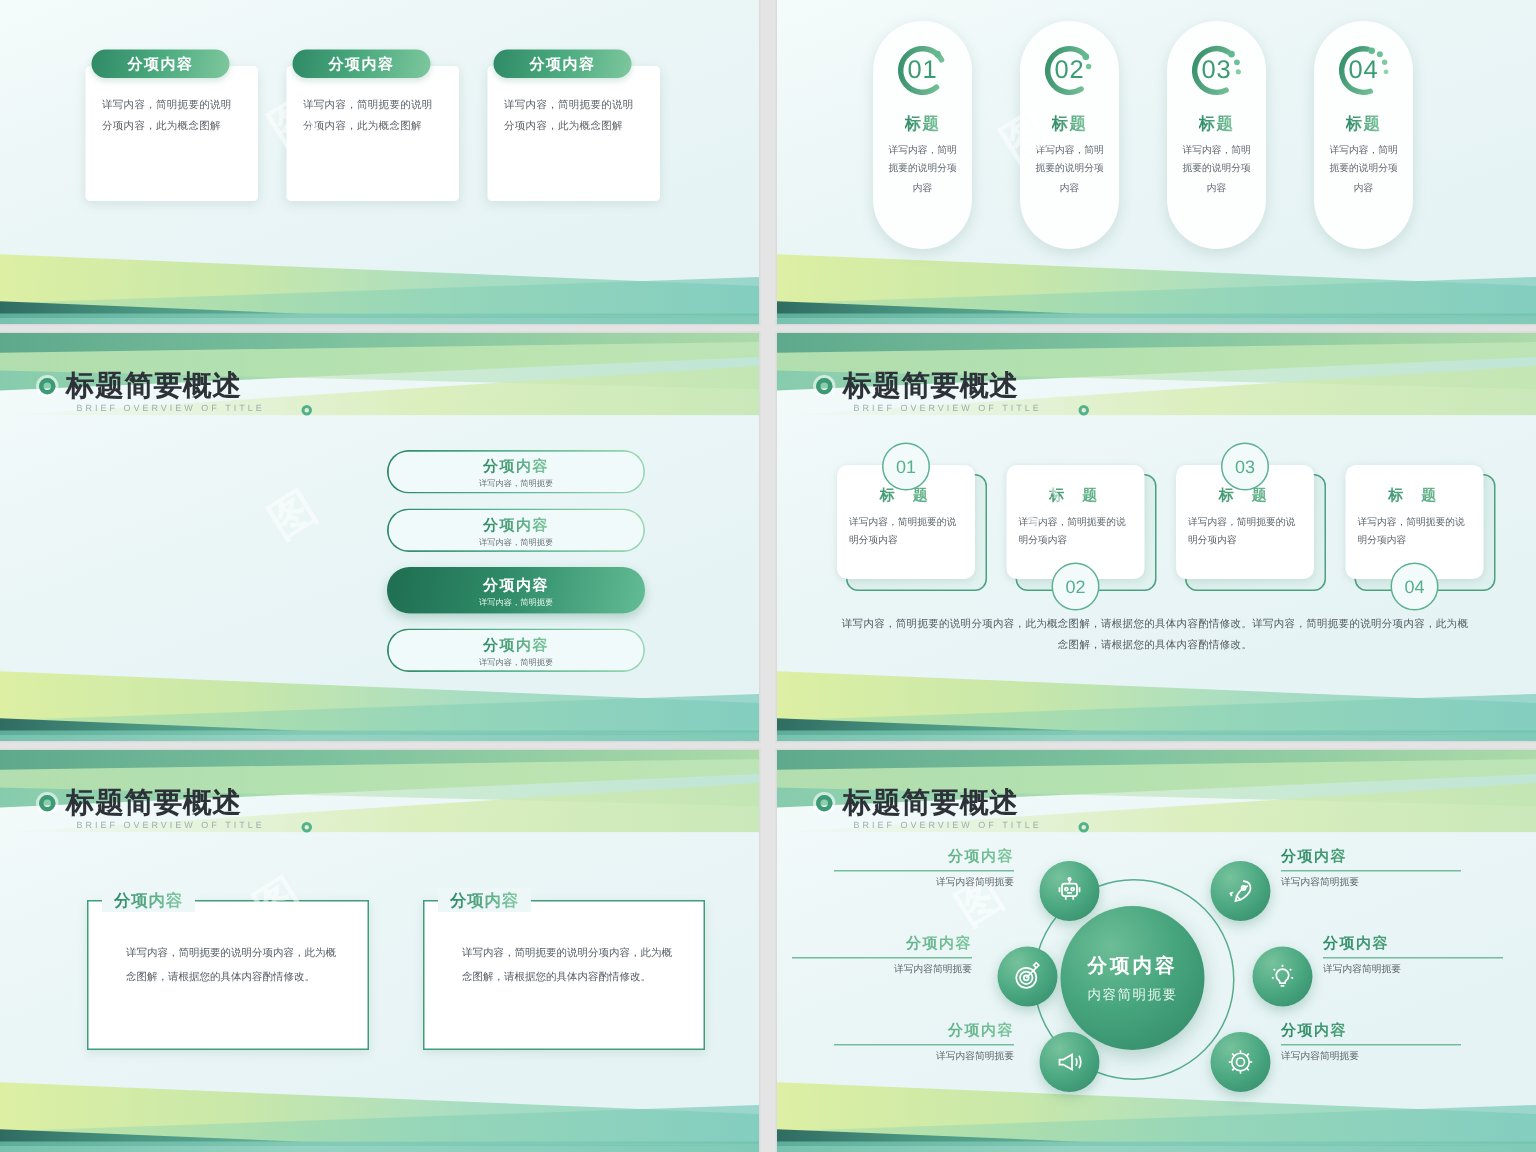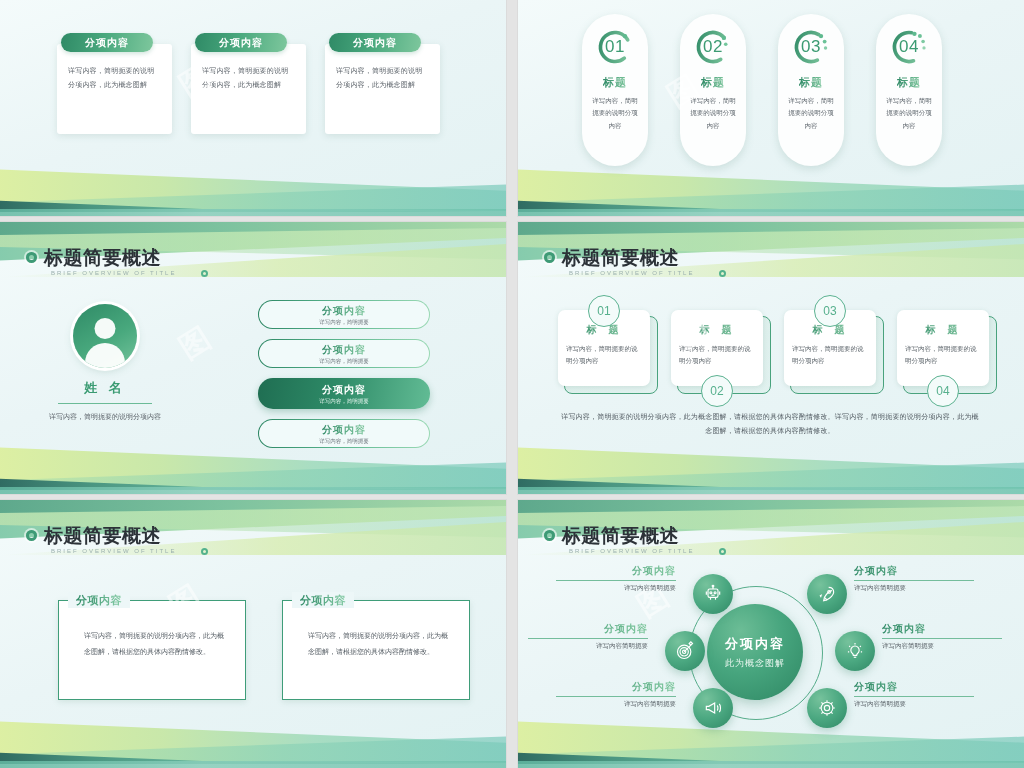--- a/index.html
+++ b/index.html
@@ -308,29 +308,20 @@
 
     <div class="head">
       <div class="head-row">
         <span class="ring"></span>
         <span class="h-cn">标题简要概述</span>
       </div>
       <div class="h-en">BRIEF OVERVIEW OF TITLE</div>
       <span class="ring-sm"></span>
     </div>
 
-    <div class="s3-left">
-      <div class="avatar">
-        <div class="av-head"></div>
-          <div class="av-body"></div>
-      </div>
-      <div class="s3-name">姓 名</div>
-      <div class="s3-rule"></div>
-      <div class="s3-sub">详写内容，简明扼要的说明分项内容</div>
-    </div>
 
     <div class="s3-right">
       <div class="pill">
         <span class="p-t">分项内容</span>
         <span class="p-s">详写内容，简明扼要</span>
       </div>
       <div class="pill">
         <span class="p-t">分项内容</span>
         <span class="p-s">详写内容，简明扼要</span>
       </div>
@@ -473,21 +464,21 @@
         <span class="h-cn">标题简要概述</span>
       </div>
       <div class="h-en">BRIEF OVERVIEW OF TITLE</div>
       <span class="ring-sm"></span>
     </div>
 
     <div class="s6">
       <div class="orbit"></div>
       <div class="hub">
         <div class="hub-t">分项内容</div>
-        <div class="hub-s">此为概念图解</div>
+        <div class="hub-s">内容简明扼要</div>
       </div>
 
       <div class="node" style="left:175px;top:74px;">
         <svg viewBox="0 0 24 24" fill="none" stroke="#fff" stroke-width="1.4">
           <rect x="6" y="6" width="12" height="10" rx="2"></rect>
             <circle cx="9.5" cy="10.5" r="1.2"></circle>
           <circle cx="14.5" cy="10.5" r="1.2"></circle>
             <path d="M10 13.5h4"></path>
             <path d="M12 3v3"></path>
           <circle cx="12" cy="2.5" r="1"></circle>

